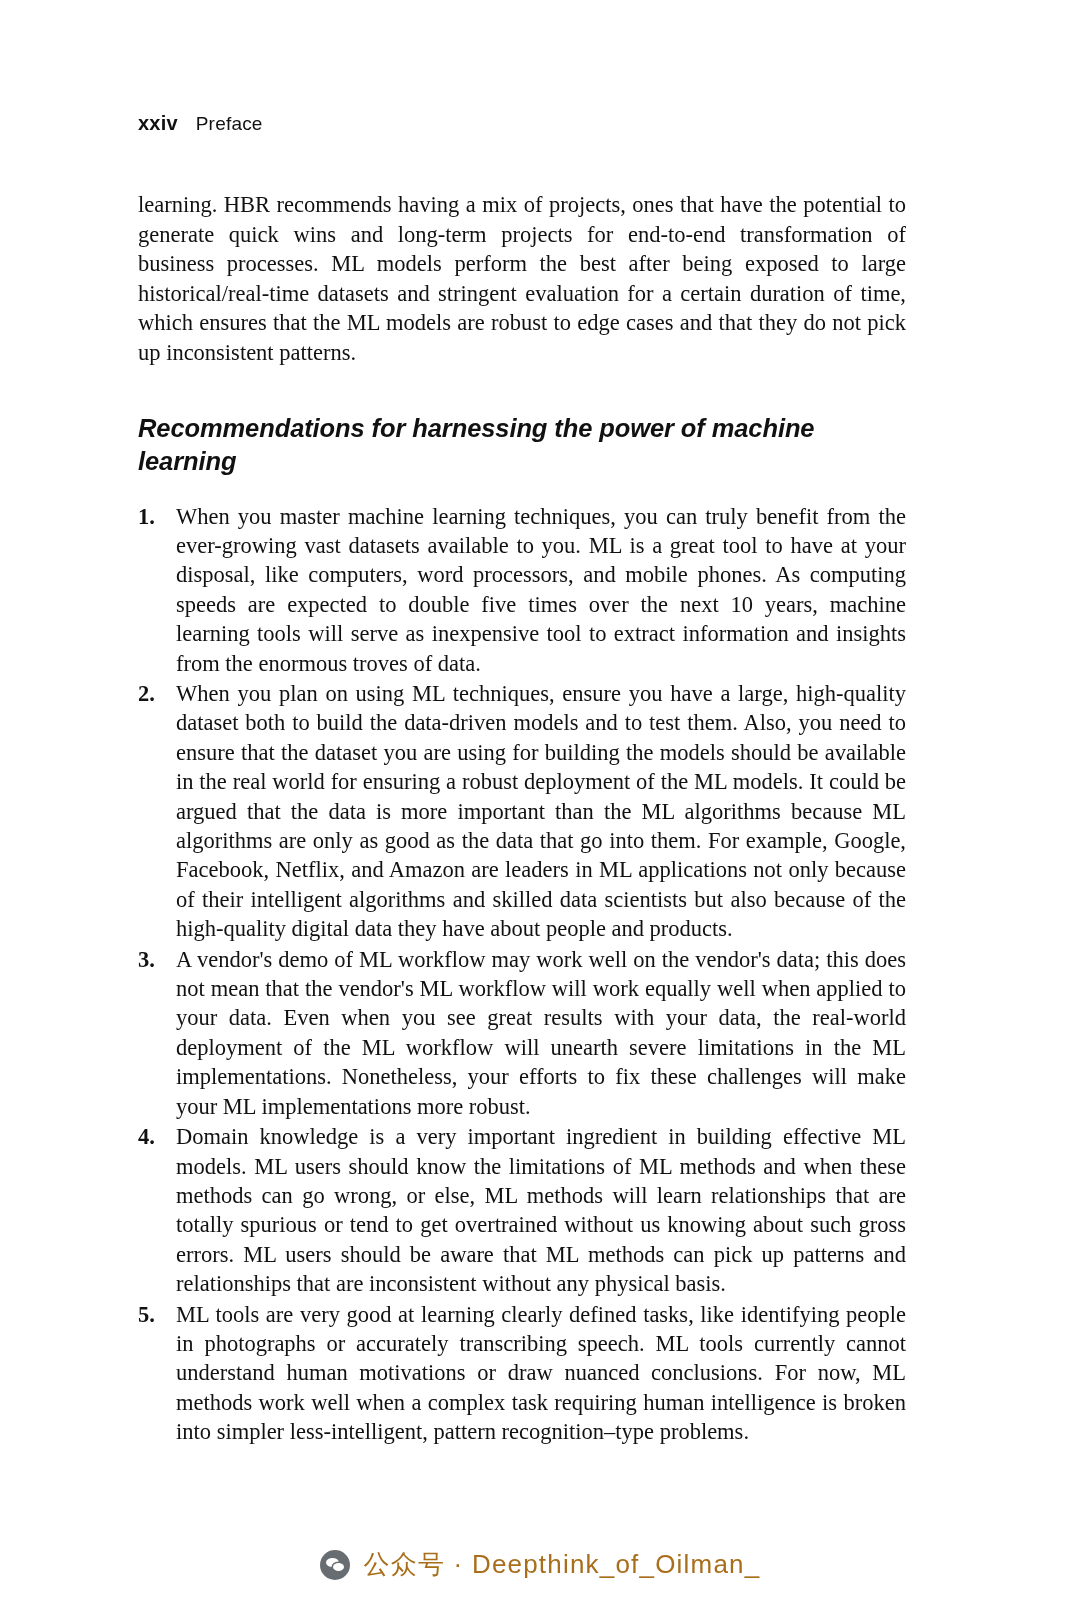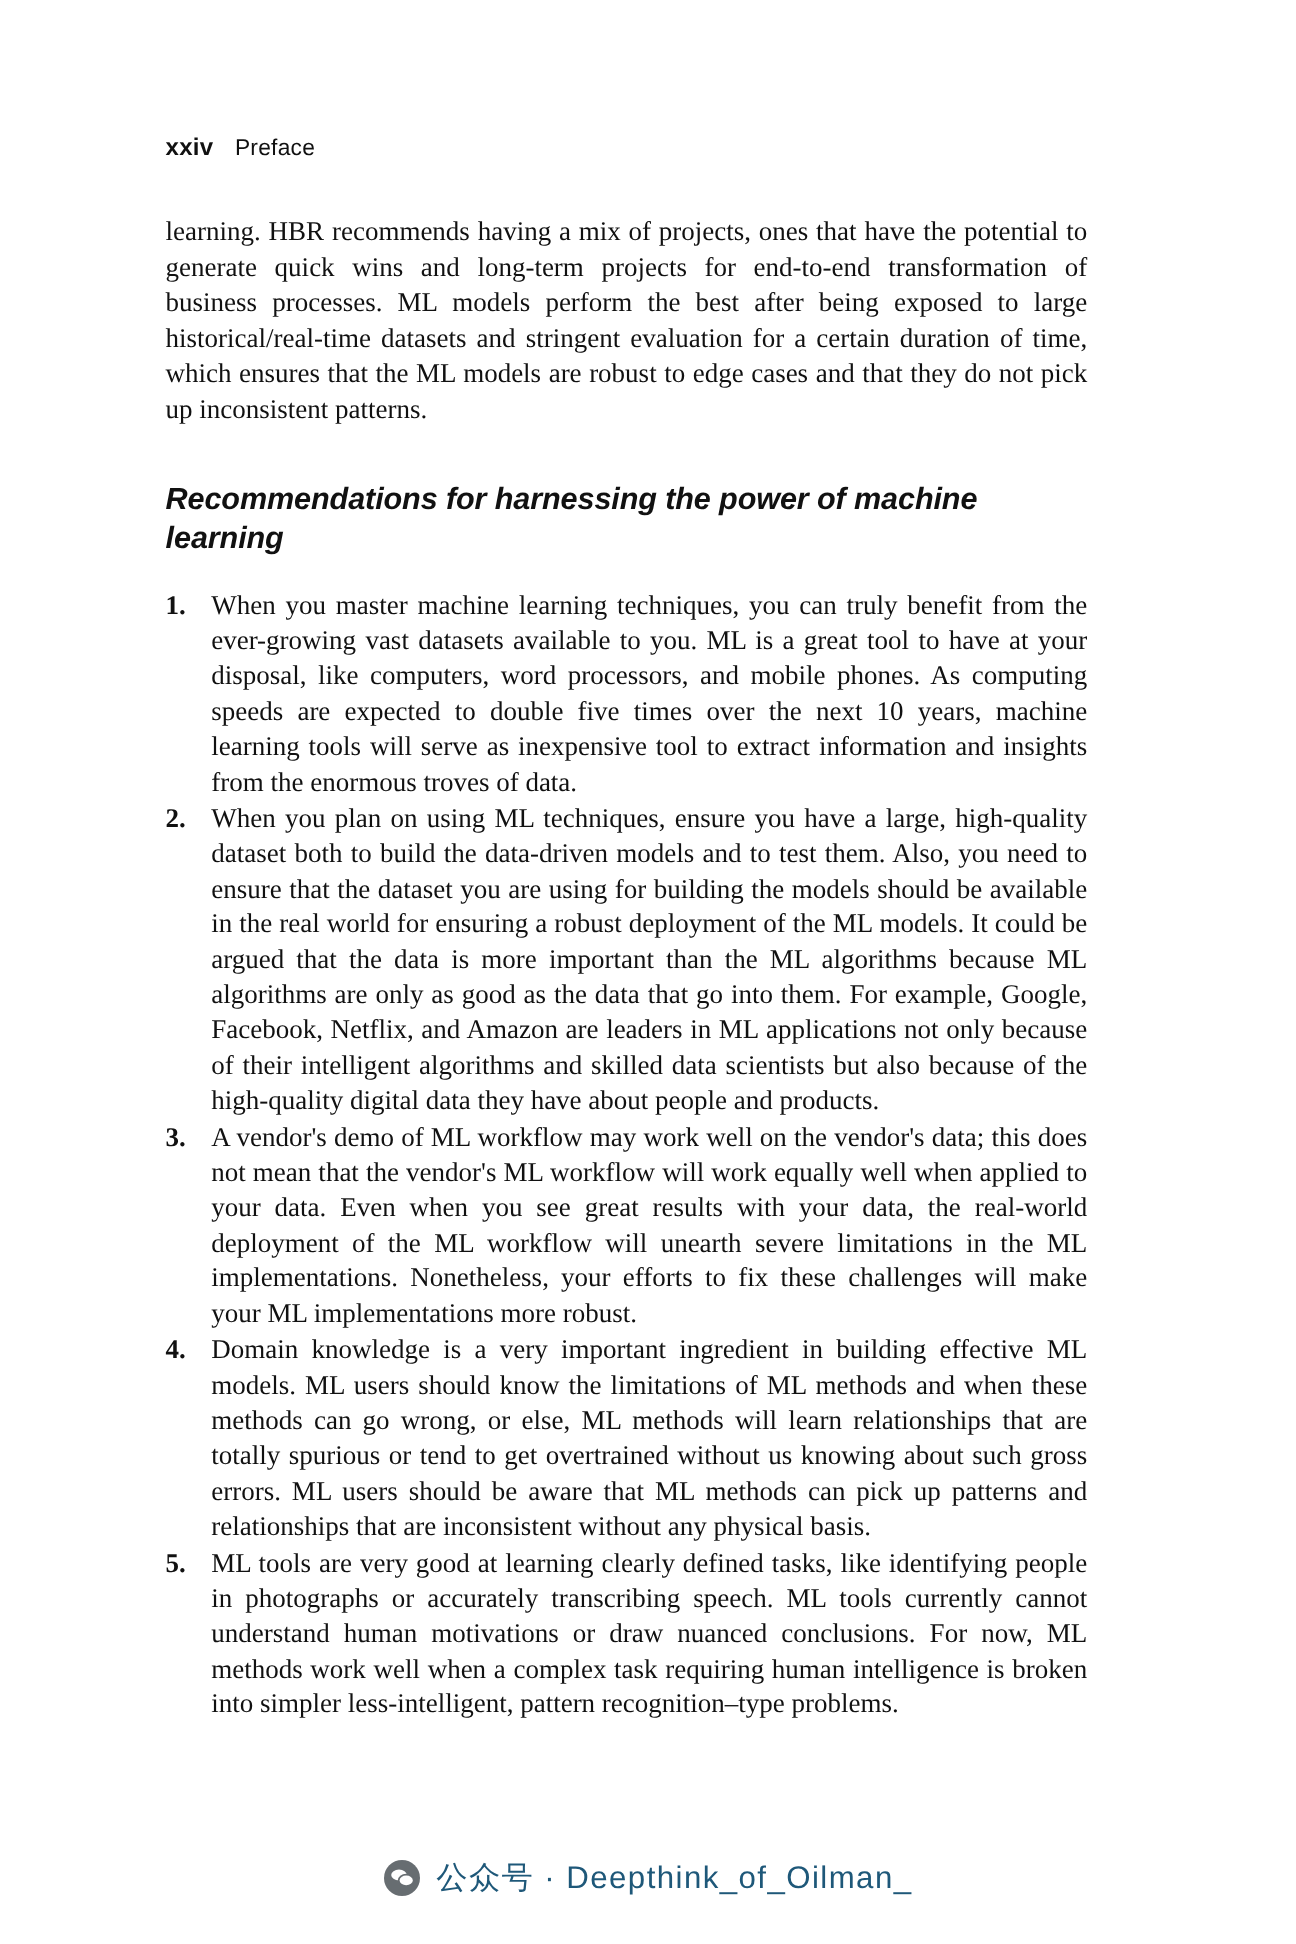--- a/index.html
+++ b/index.html
@@ -40,21 +40,21 @@
     font-weight: normal;
     font-size: 19px;
   }
   .content {
     position: absolute;
     left: 138px;
     top: 162px;
     width: 768px;
   }
   p.body-para {
-    margin: 0 0 0 0;
+    margin: 12px 0 0 0;
     font-size: 22.5px;
     line-height: 29.6px;
     text-align: justify;
     text-justify: inter-word;
     hyphens: none;
   }
   h2.section-title {
     font-family: "Liberation Sans", sans-serif;
     font-weight: bold;
     font-size: 25.5px;
@@ -85,21 +85,21 @@
     text-align: left;
     font-weight: bold;
     font-size: 22.5px;
   }
   .watermark {
     position: absolute;
     left: 0;
     right: 0;
     bottom: 54px;
     text-align: center;
-    color: #0c4a6e;
+    color: #a16207;
     font-family: "Liberation Sans", sans-serif;
     font-size: 26px;
     letter-spacing: 1.2px;
     display: flex;
     align-items: center;
     justify-content: center;
     gap: 14px;
     opacity: 0.92;
   }
   .wechat-badge {

